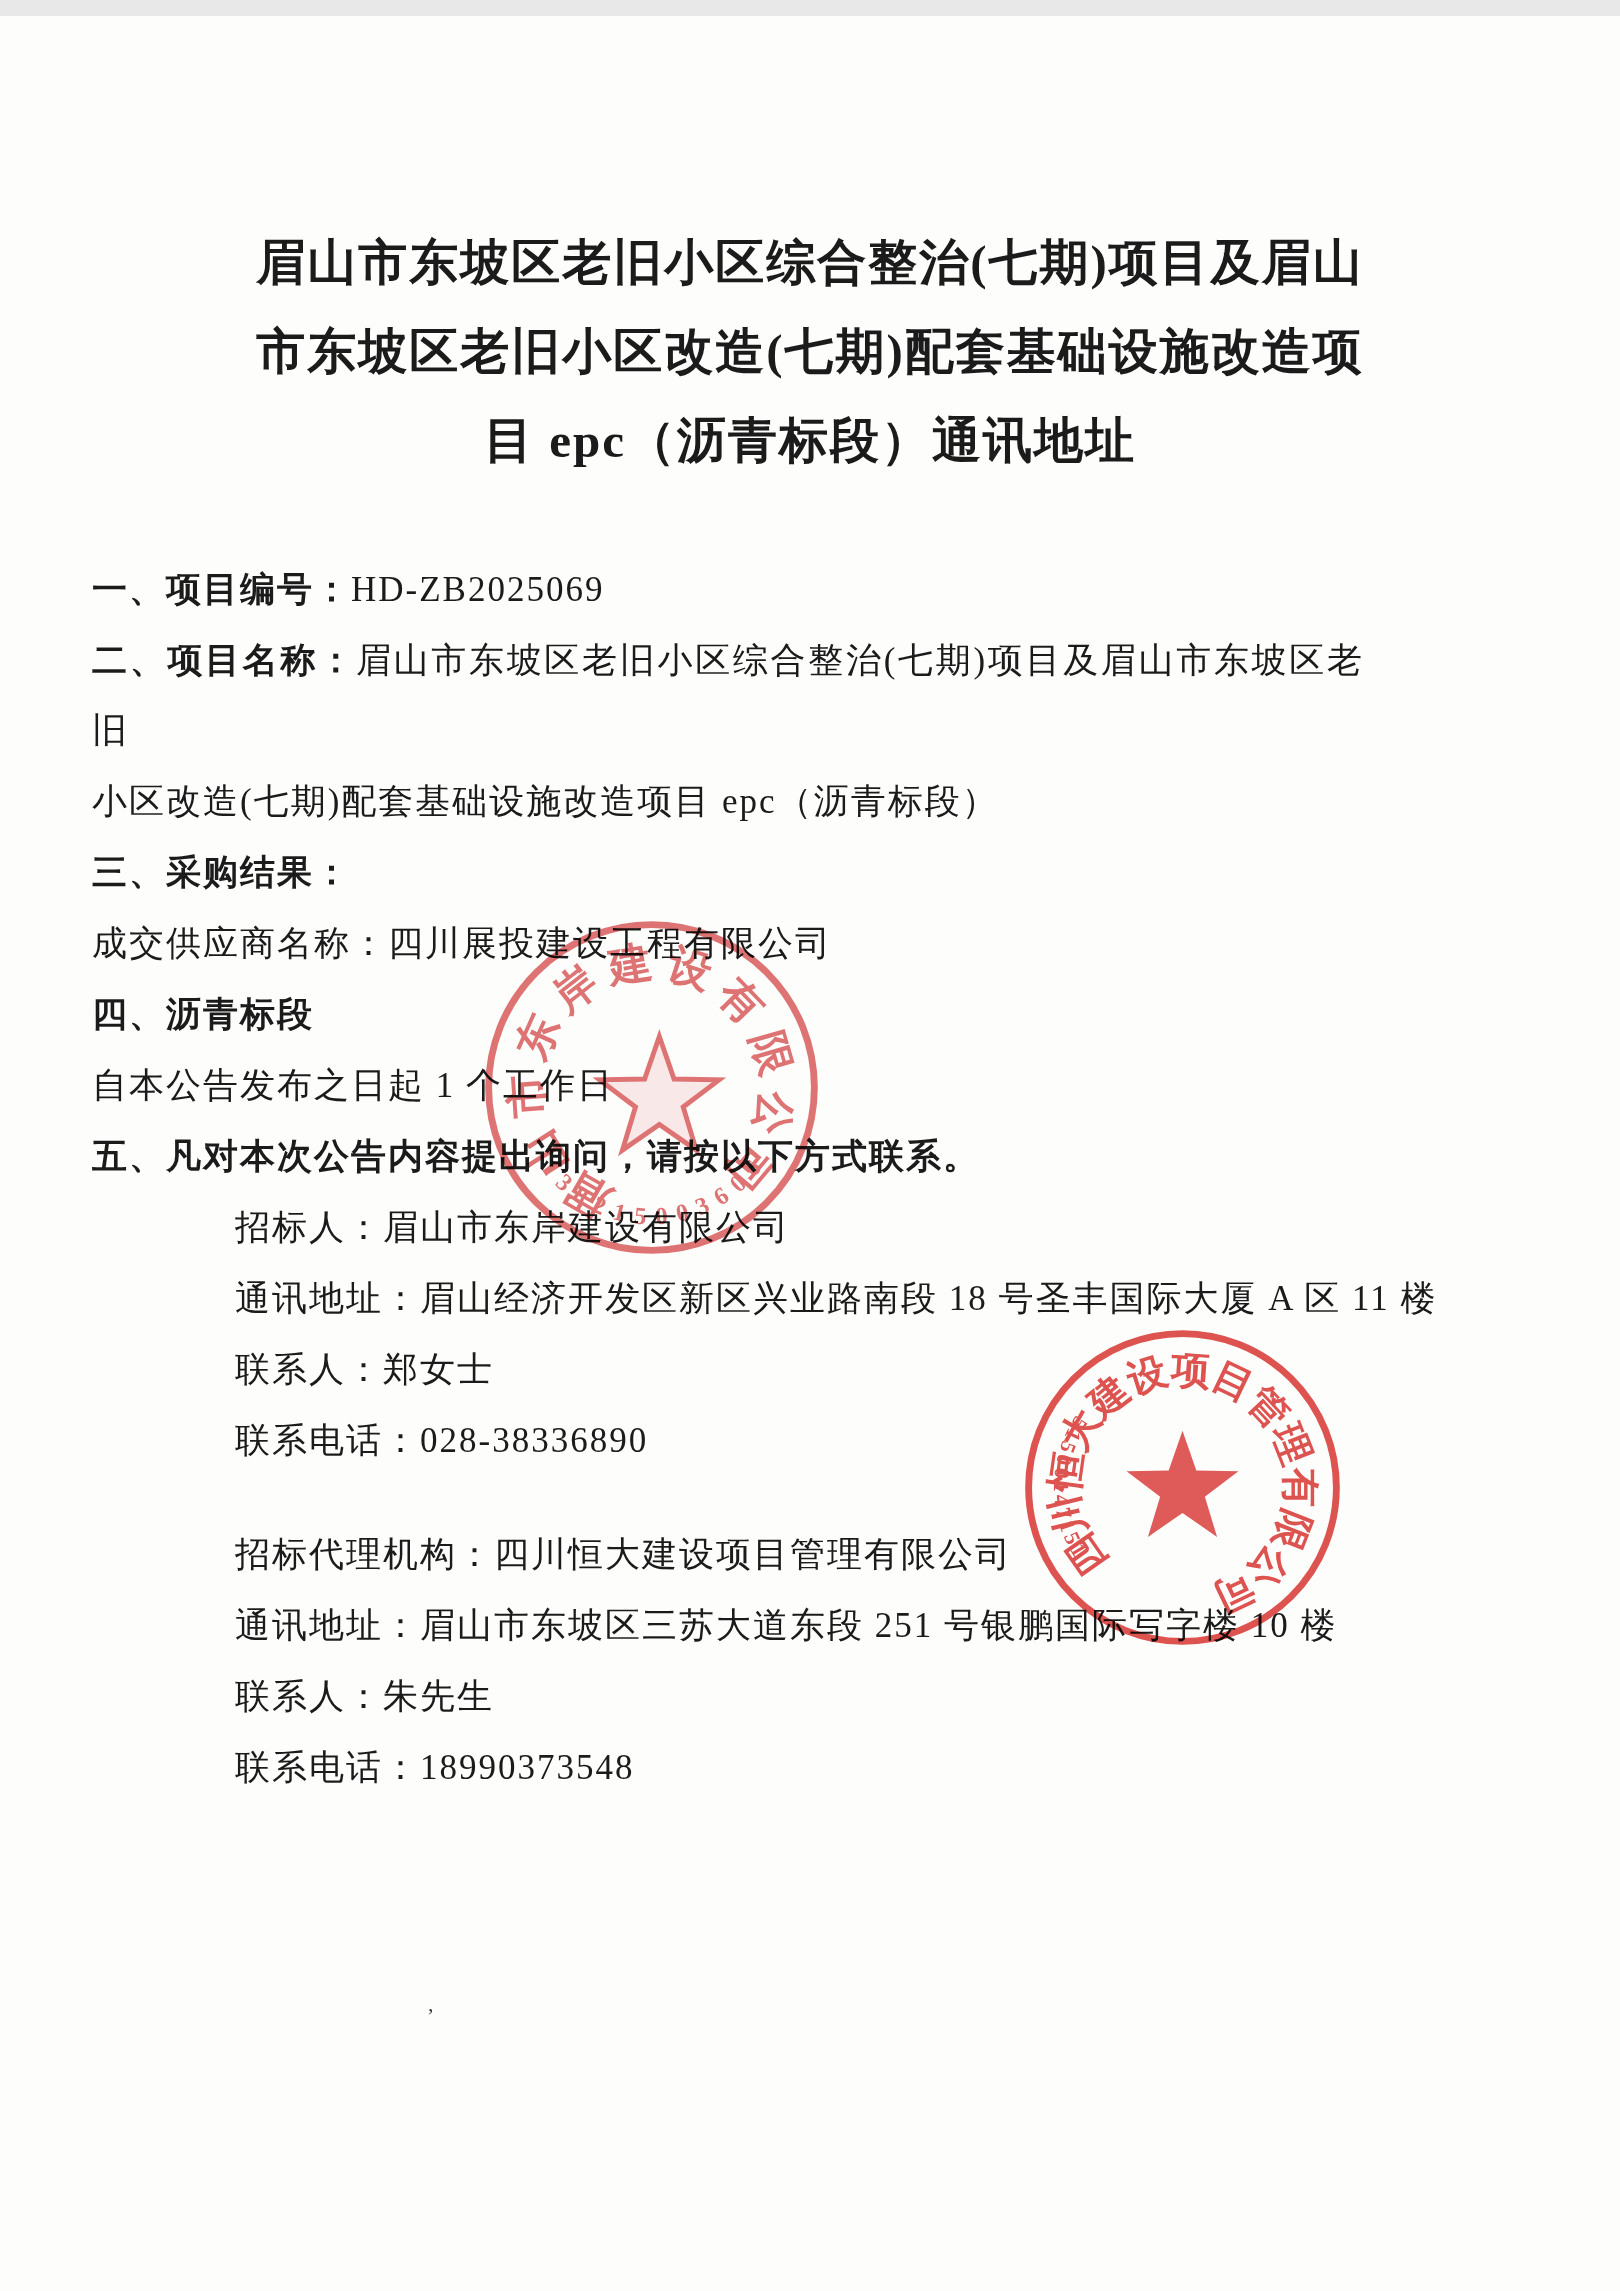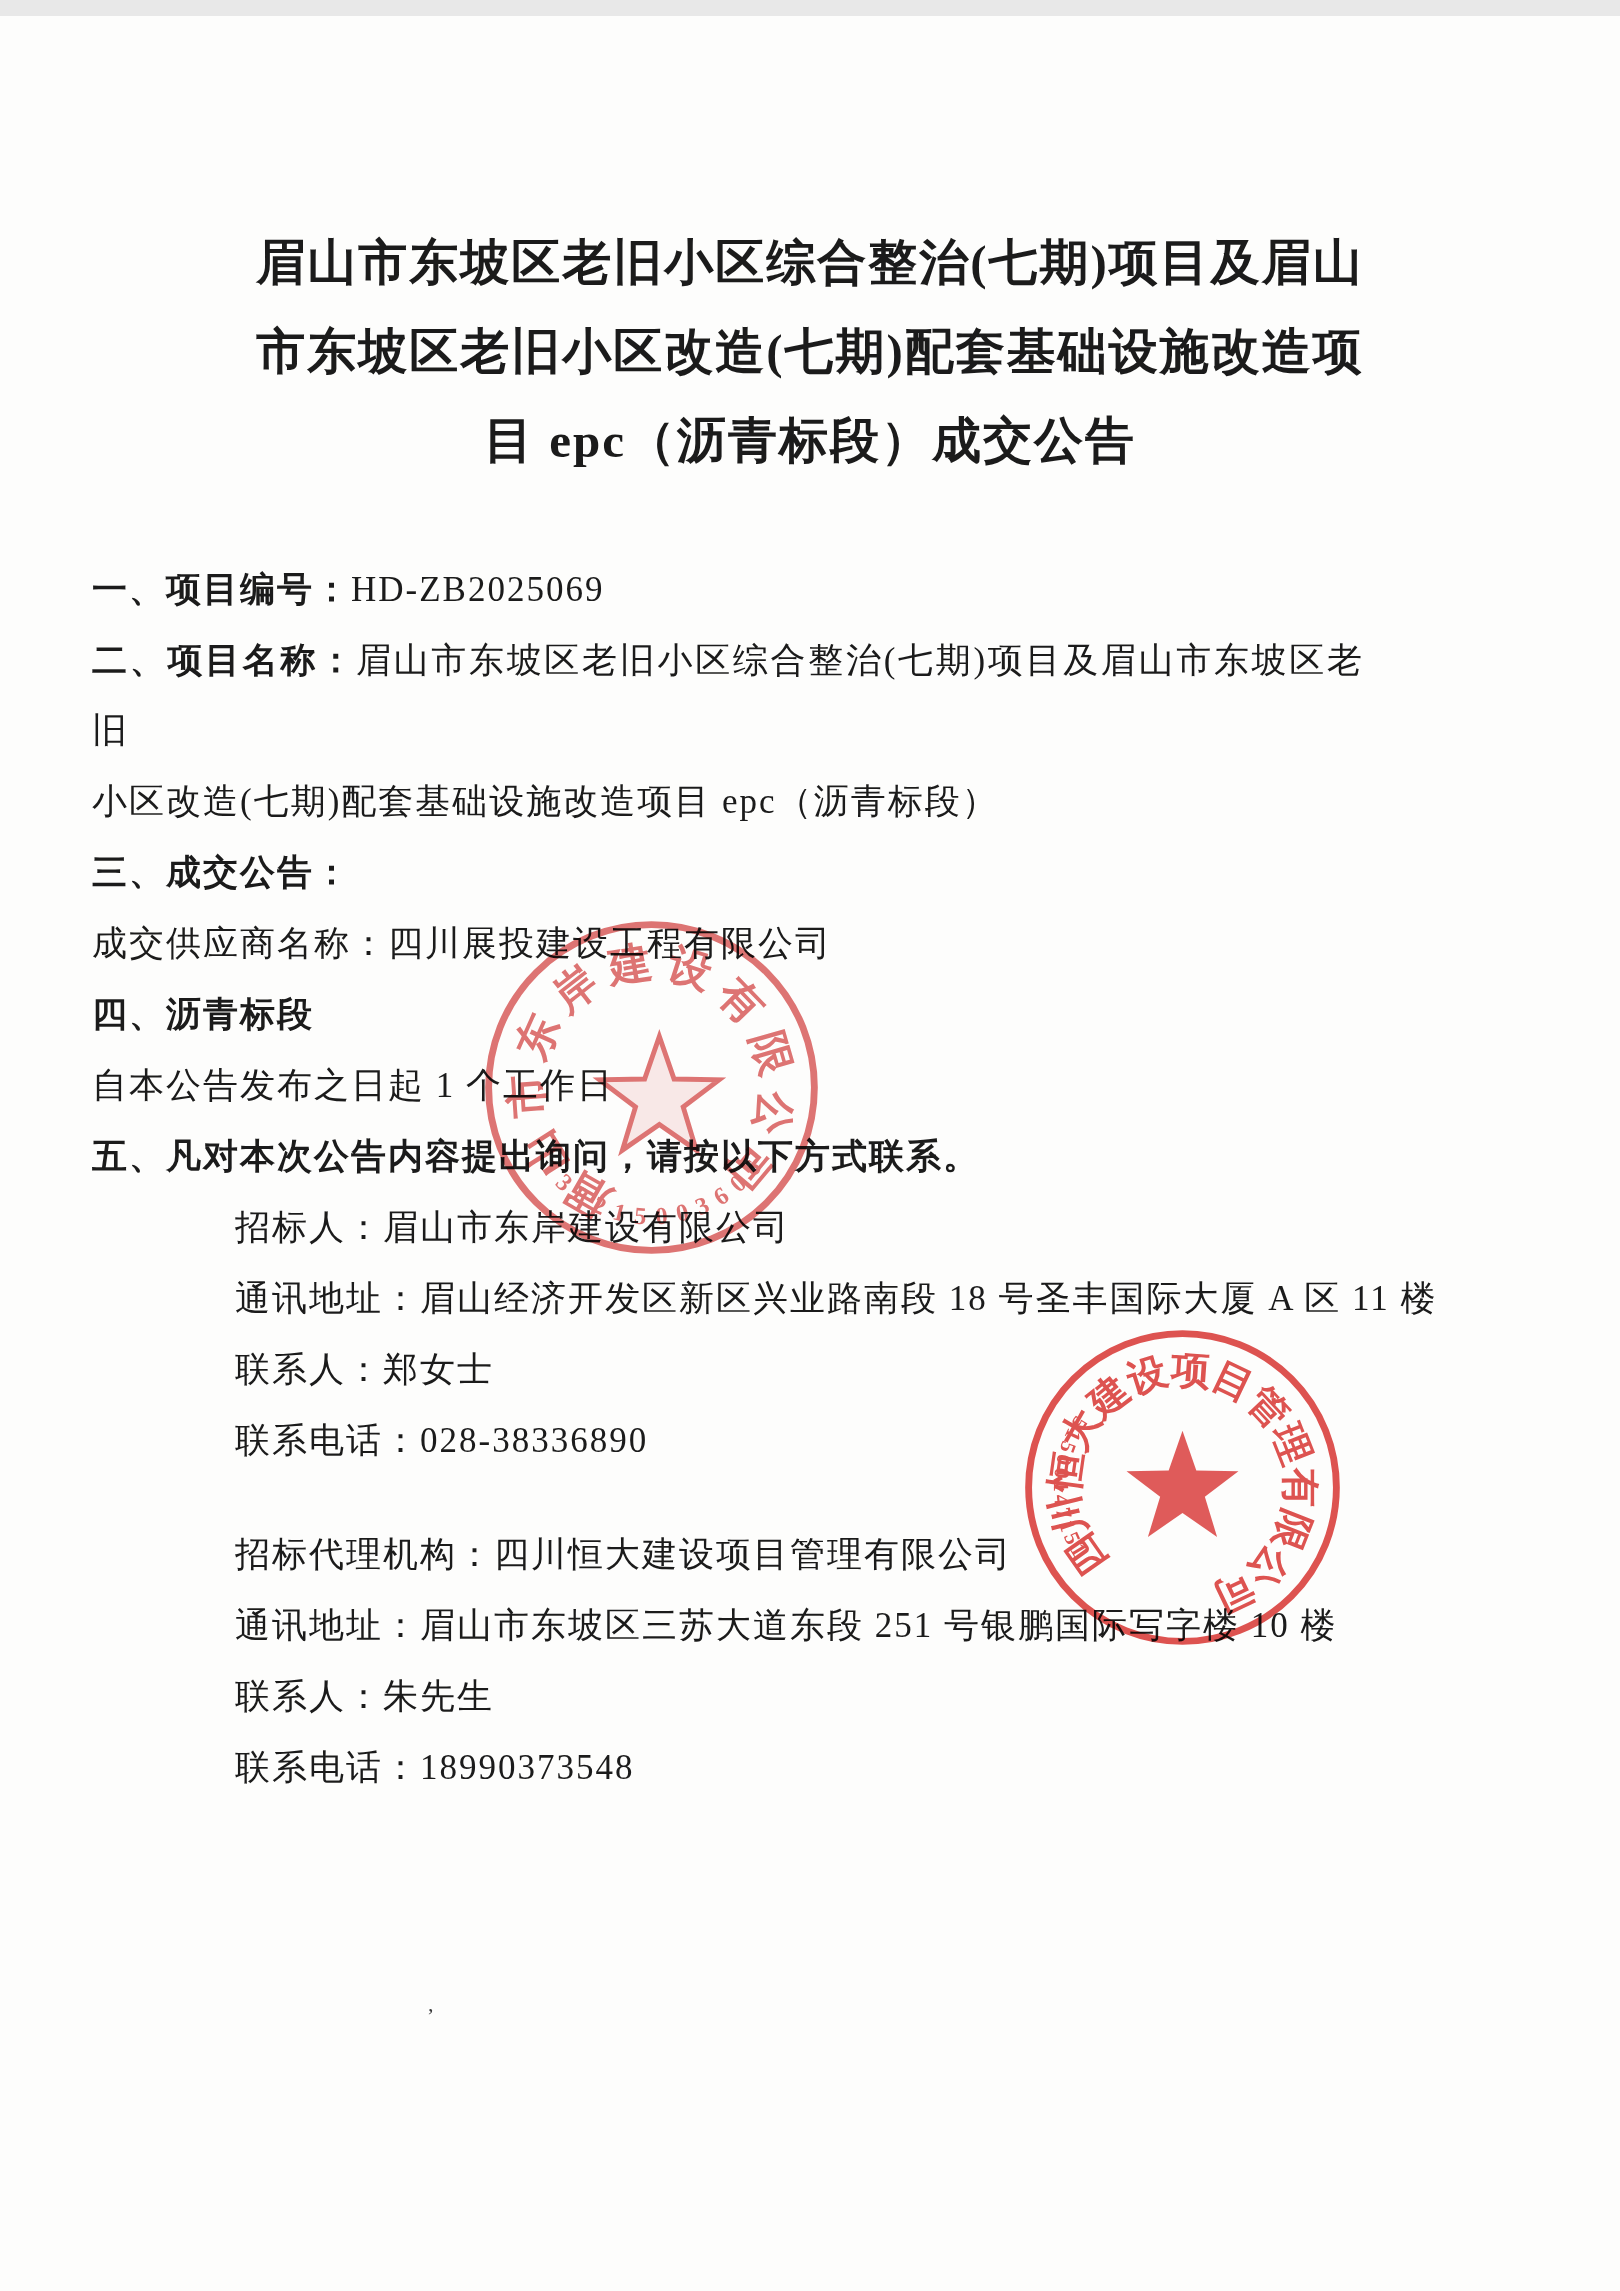--- a/index.html
+++ b/index.html
@@ -67,28 +67,28 @@
   }
 </style>
 </head>
 <body>
 
 <div class="page">
 
   <div class="title">
     <div>眉山市东坡区老旧小区综合整治(七期)项目及眉山</div>
     <div>市东坡区老旧小区改造(七期)配套基础设施改造项</div>
-    <div>目 epc（沥青标段）成交公告</div>
+    <div>目 epc（沥青标段）通讯地址</div>
   </div>
 
   <div class="body">
     <div class="line flush"><span class="lbl">一、项目编号：</span><span class="txt">HD-ZB2025069</span></div>
     <div class="line flush just"><span class="lbl">二、项目名称：</span><span class="txt">眉山市东坡区老旧小区综合整治(七期)项目及眉山市东坡区老旧</span></div>
     <div class="line flush"><span class="lbl"></span><span class="txt">小区改造(七期)配套基础设施改造项目 epc（沥青标段）</span></div>
-    <div class="line flush"><span class="lbl">三、成交公告：</span><span class="txt"></span></div>
+    <div class="line flush"><span class="lbl">三、采购结果：</span><span class="txt"></span></div>
     <div class="line flush"><span class="lbl"></span><span class="txt">成交供应商名称：四川展投建设工程有限公司</span></div>
     <div class="line flush"><span class="lbl">四、沥青标段</span><span class="txt"></span></div>
     <div class="line flush"><span class="lbl"></span><span class="txt">自本公告发布之日起 1 个工作日</span></div>
     <div class="line flush"><span class="lbl">五、凡对本次公告内容提出询问，请按以下方式联系。</span><span class="txt"></span></div>
     <div class="line ind"><span class="lbl"></span><span class="txt">招标人：眉山市东岸建设有限公司</span></div>
     <div class="line ind"><span class="lbl"></span><span class="txt">通讯地址：眉山经济开发区新区兴业路南段 18 号圣丰国际大厦 A 区 11 楼</span></div>
     <div class="line ind"><span class="lbl"></span><span class="txt">联系人：郑女士</span></div>
     <div class="line ind"><span class="lbl"></span><span class="txt">联系电话：028-38336890</span></div>
     <div class="line ind gap"><span class="lbl"></span><span class="txt">招标代理机构：四川恒大建设项目管理有限公司</span></div>
     <div class="line ind"><span class="lbl"></span><span class="txt">通讯地址：眉山市东坡区三苏大道东段 251 号银鹏国际写字楼 10 楼</span></div>

